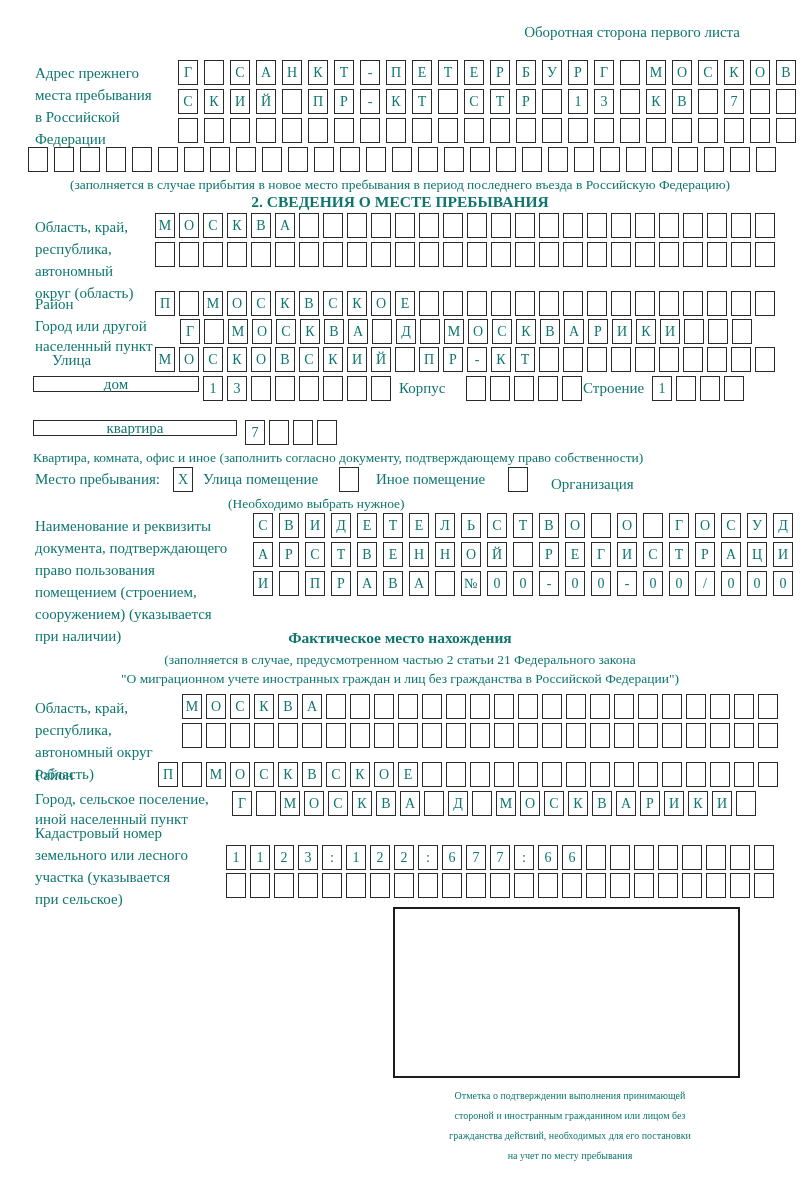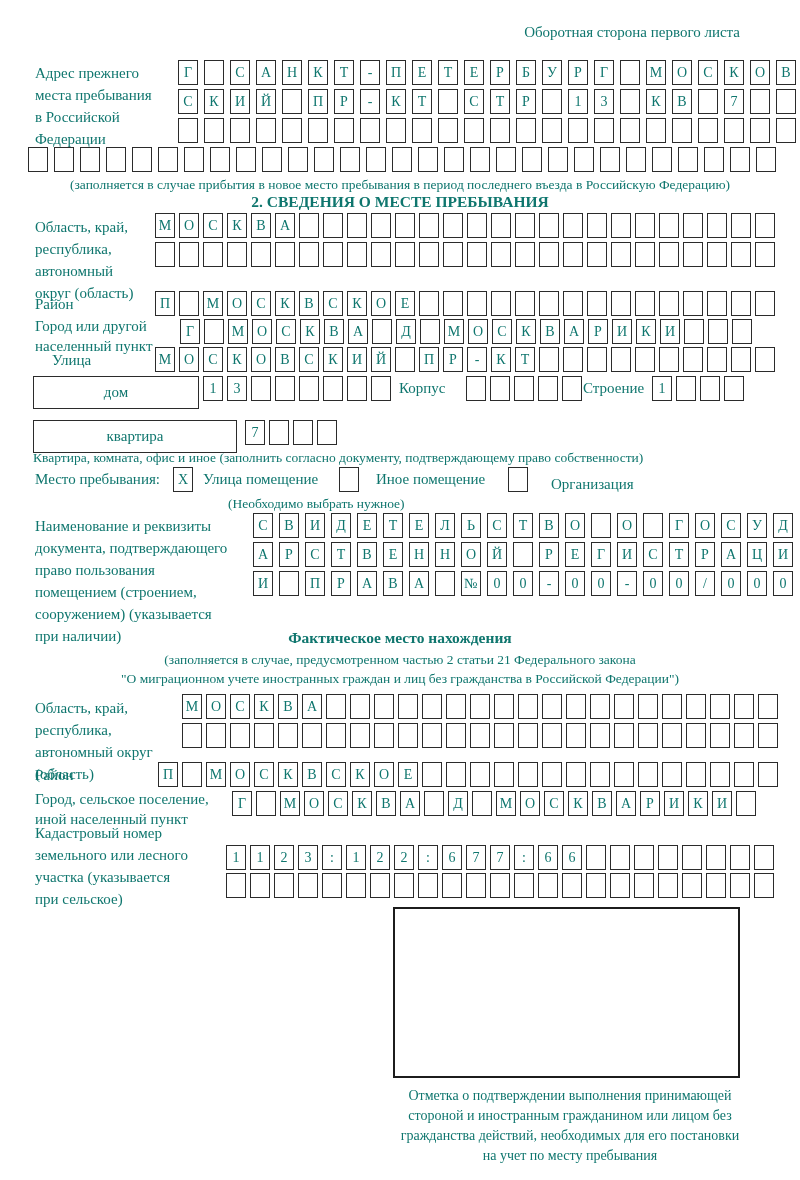--- a/index.html
+++ b/index.html
@@ -9,21 +9,21 @@
   .lbl { font-size:15px; line-height:21px; white-space:pre-line; }
   .lh22 { line-height:22px; }
   .cap { font-size:13.5px; }
   .center { left:0; width:800px; text-align:center; }
   .bold { font-weight:bold; }
   .cells { display:flex; gap:4px; }
   .cells-wide { gap:6px; }
   .cell { width:20px; height:25px; border:1.6px solid #2b2b2b; box-sizing:border-box;
           display:flex; align-items:center; justify-content:center;
           font-size:14px; flex:none; background:#fff; }
-  .wbox { border:1.6px solid #2b2b2b; height:33px; box-sizing:border-box;
+  .wbox { border:1.6px solid #2b2b2b; height:16px; box-sizing:border-box;
           display:flex; align-items:center; justify-content:center; font-size:15px; }
   .bigbox { border:2px solid #1c1c1c; box-sizing:border-box; background:#fff; }
   .note { font-size:13.5px; }
 </style>
 </head>
 <body>
 
 <div class="page">
 
   <div class="abs" style="top:24px; left:0; width:740px; text-align:right; font-size:15px">Оборотная сторона первого листа</div>
@@ -585,18 +585,18 @@
       <div class="cell"></div>
       <div class="cell"></div>
       <div class="cell"></div>
       <div class="cell"></div>
       <div class="cell"></div>
       <div class="cell"></div>
       <div class="cell"></div>
     </div>
 
   <div class="abs bigbox" style="left:393px; top:907px; width:347px; height:171px"></div>
-  <div class="abs" style="left:340px; top:1086px; width:460px; text-align:center; font-size:14px; line-height:20px; white-space:pre-line">Отметка о подтверждении выполнения принимающей
+  <div class="abs" style="left:340px; top:1086px; width:460px; text-align:center; font-size:10px; line-height:20px; white-space:pre-line">Отметка о подтверждении выполнения принимающей
 стороной и иностранным гражданином или лицом без
 гражданства действий, необходимых для его постановки
 на учет по месту пребывания</div>
 
 </div>
 
 </body></html>

